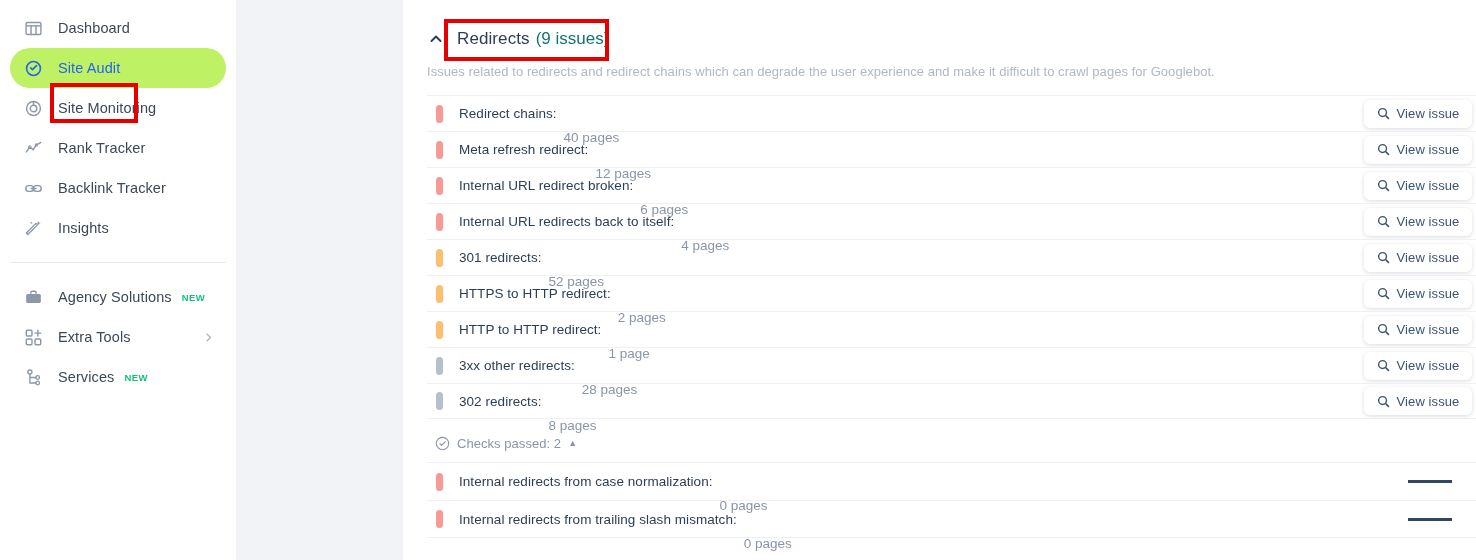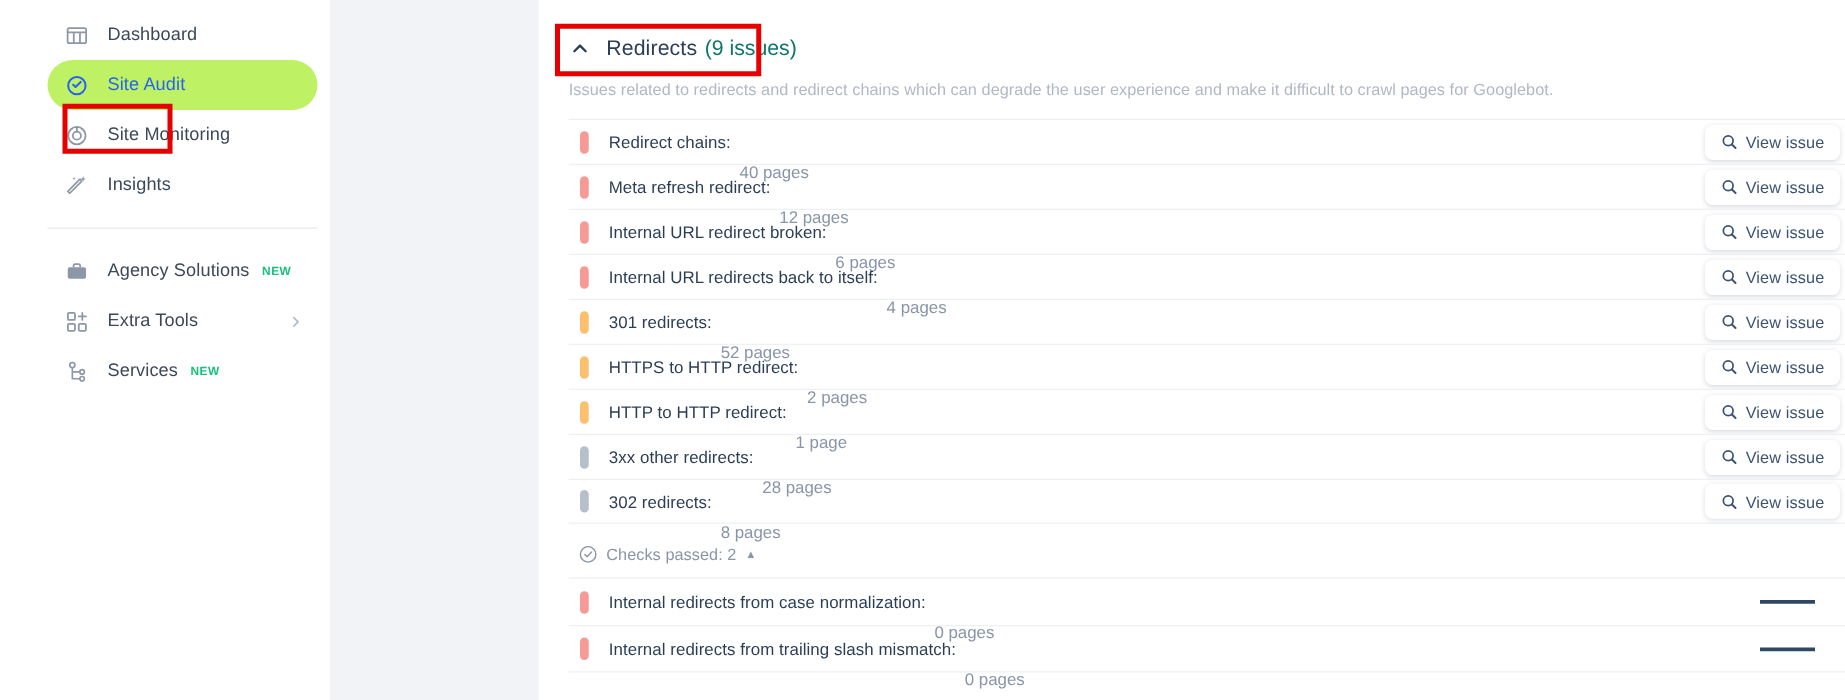--- a/index.html
+++ b/index.html
@@ -4,21 +4,21 @@
 <style>
   * { box-sizing: border-box; }
   html, body {
     margin: 0; padding: 0;
     width: 1476px; height: 560px;
     overflow: hidden;
     background: #ffffff;
     font-family: "Liberation Sans", sans-serif;
     -webkit-font-smoothing: antialiased;
   }
-  .app { display: flex; width: 1476px; height: 560px; position: relative; padding-left: 28px; }
+  .app { display: flex; width: 1476px; height: 560px; position: relative; }
 
   
   .sidebar {
     width: 236px; height: 560px;
     background: #ffffff;
     flex: 0 0 236px;
     padding-top: 8px;
     position: relative;
   }
   .nav-item {
@@ -274,20 +274,40 @@
               <circle cx="10" cy="10" r="7.3" stroke="currentColor" stroke-width="1.5"></circle>
               <circle cx="10" cy="10" r="3.4" stroke="currentColor" stroke-width="1.5"></circle>
               <path d="M10 2.7v3.9" stroke="currentColor" stroke-width="1.5" stroke-linecap="round"></path>
             </svg>
           </span>
           <span class="nav-label">Site Monitoring</span>
         </div>
         <div class="nav-item">
           <span class="nav-icon">
             <svg width="19" height="19" viewBox="0 0 20 20" fill="none">
+              <path d="M2.4 13.6L6.2 8.4l3.3 2.9L13 6.2l4.6-2.4" stroke="currentColor" stroke-width="1.5" stroke-linecap="round" stroke-linejoin="round"></path>
+              <circle cx="6.2" cy="8.4" r="1.2" stroke="currentColor" stroke-width="1.1"></circle>
+              <circle cx="13" cy="6.2" r="1.2" stroke="currentColor" stroke-width="1.1"></circle>
+            </svg>
+          </span>
+          <span class="nav-label">Rank Tracker</span>
+        </div>
+        <div class="nav-item">
+          <span class="nav-icon">
+            <svg width="19" height="19" viewBox="0 0 20 20" fill="none">
+              <rect x="1.9" y="7" width="8.2" height="6" rx="3" stroke="currentColor" stroke-width="1.5"></rect>
+              <rect x="9.9" y="7" width="8.2" height="6" rx="3" stroke="currentColor" stroke-width="1.5"></rect>
+              <path d="M7.4 10h5.2" stroke="currentColor" stroke-width="1.5" stroke-linecap="round"></path>
+            </svg>
+          </span>
+          <span class="nav-label">Backlink Tracker</span>
+        </div>
+        <div class="nav-item">
+          <span class="nav-icon">
+            <svg width="19" height="19" viewBox="0 0 20 20" fill="none">
               <path d="M4 16.4L14.2 6.2l-1.6-1.6L2.4 14.8 4 16.4z" stroke="currentColor" stroke-width="1.4" stroke-linejoin="round"></path>
               <path d="M15.3 2.2l.6 1.6 1.6.6-1.6.6-.6 1.6-.6-1.6-1.6-.6 1.6-.6.6-1.6z" fill="currentColor"></path>
               <path d="M7.6 2.6l.4 1.1 1.1.4-1.1.4-.4 1.1-.4-1.1-1.1-.4 1.1-.4.4-1.1z" fill="currentColor"></path>
             </svg>
           </span>
           <span class="nav-label">Insights</span>
         </div>
       </div>
     <div class="nav-sep"></div>
     <div id="nav-secondary" class="nav-group">

